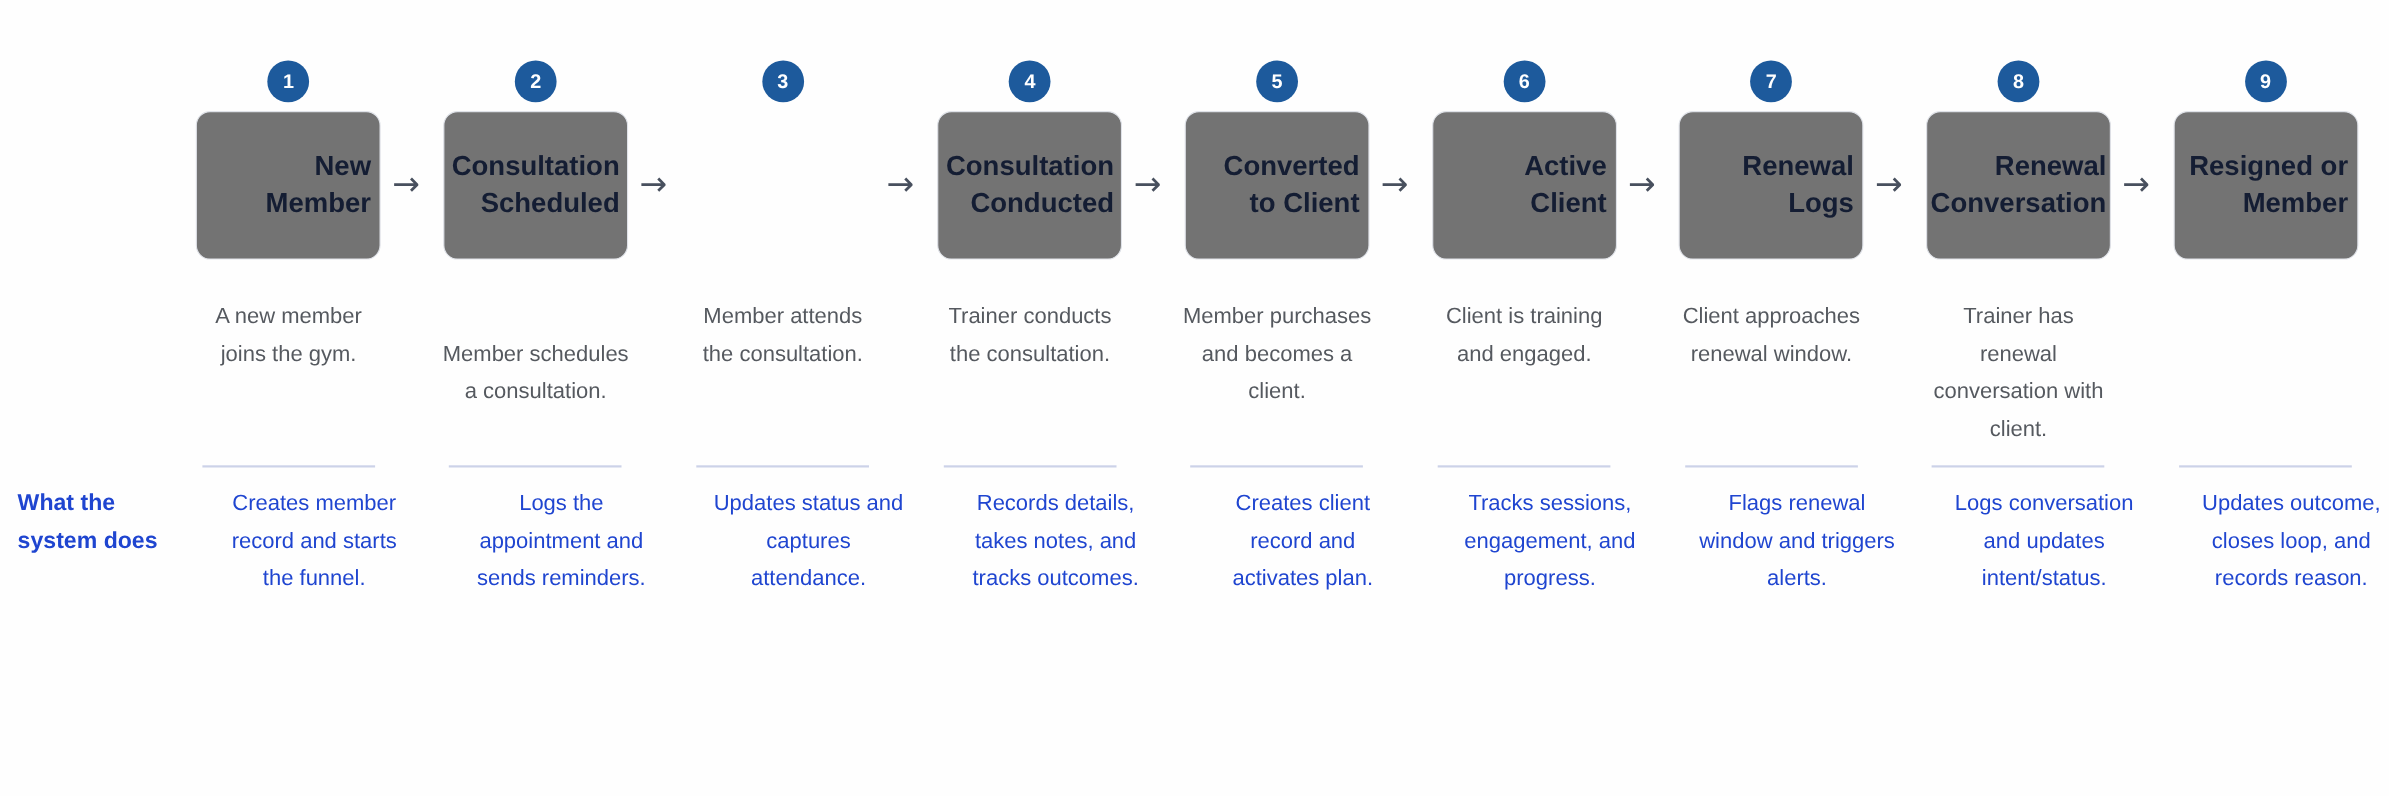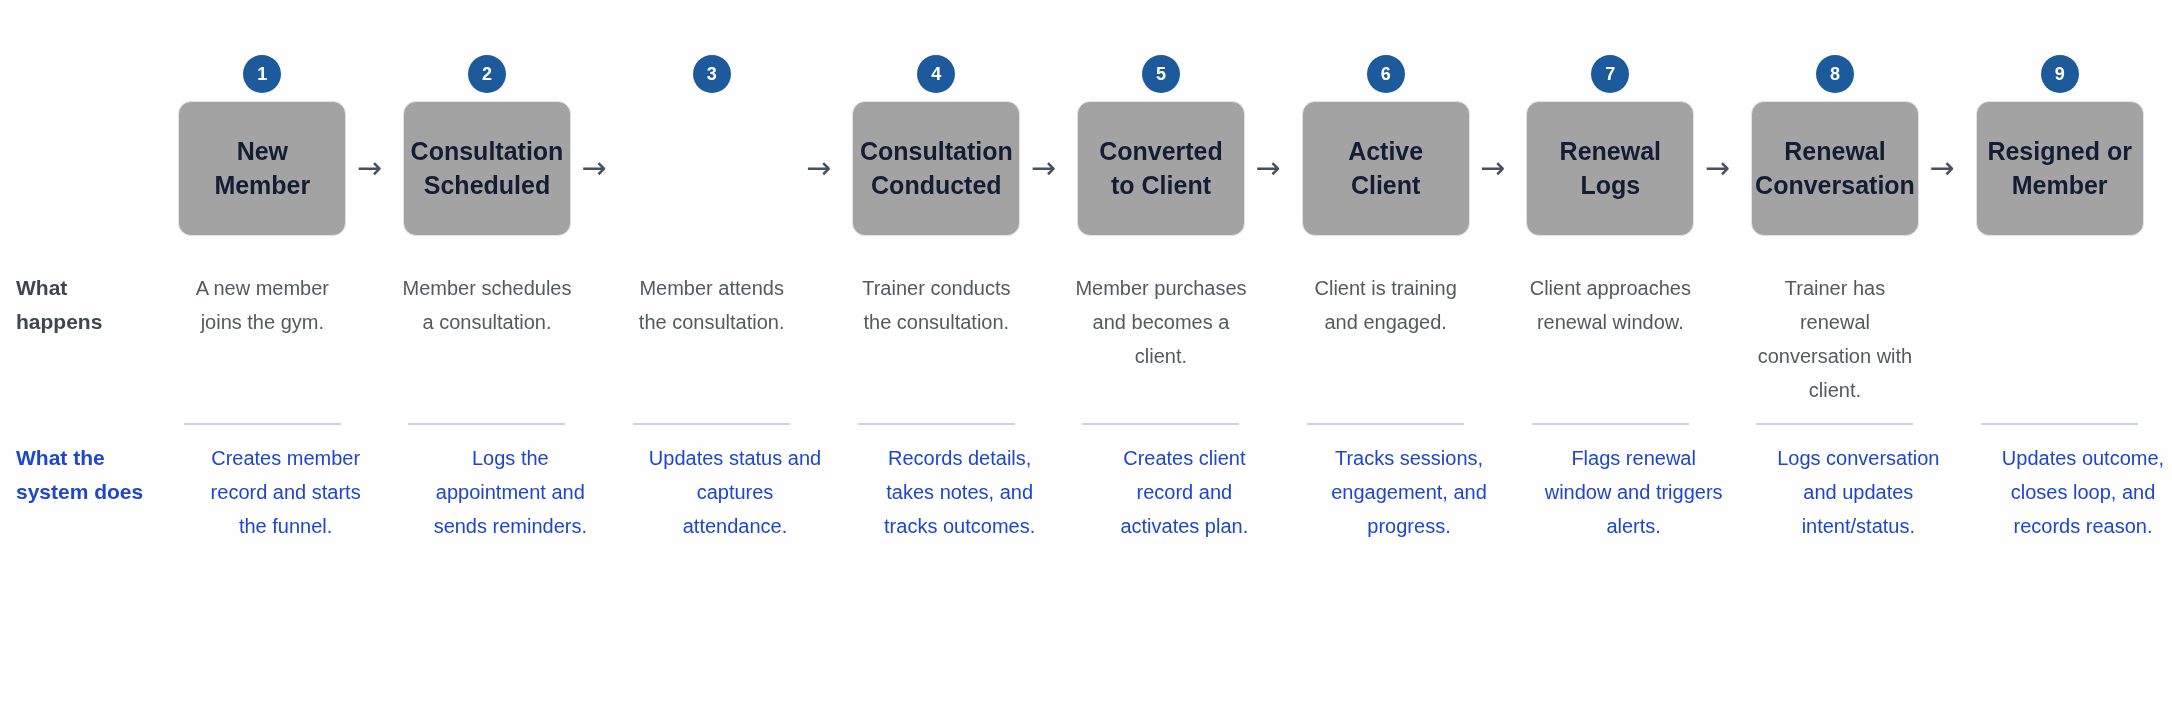--- a/index.html
+++ b/index.html
@@ -80,25 +80,25 @@
     position: relative;
     display: flex;
     align-items: center;
     justify-content: center;
   }
   .node-box {
     width: 168px;
     height: 135px;
     border: 1.6px solid #dfe2e8;
     border-radius: 13px;
-    background: #a3a3a3;
-    display: flex;
-    align-items: center;
-    justify-content: center;
-    text-align: center;
+    background: #737373;
+    display: flex;
+    align-items: center;
+    justify-content: center;
+    text-align: right;
     box-sizing: border-box;
   }
   .node-title {
     font-size: 25px;
     font-weight: bold;
     line-height: 1.38;
     color: #141d33;
     padding: 0 8px;
   }
   .arrow {
@@ -154,21 +154,20 @@
     line-height: 34px;
     color: #1f45d0;
   }
 </style>
 </head>
 <body>
 
 <div class="canvas">
   <div class="flow-grid">
 
-    <div class="row-label happens">What happens</div>
 
     <div class="row-label system" id="system-row-label">What the<br>system does</div>
 
   <div class="badge-cell" style="grid-column: 2;">
         <div class="badge">1</div>
       </div>
       <div class="node-cell" style="grid-column: 2;">
         <div class="node-box">
           <div class="node-title">New Member</div>
         </div>
@@ -184,21 +183,21 @@
       </div>
       <div class="badge-cell" style="grid-column: 3;">
         <div class="badge">2</div>
       </div>
       <div class="node-cell" style="grid-column: 3;">
         <span class="arrow">→</span>
         <div class="node-box">
           <div class="node-title">Consultation Scheduled</div>
         </div>
       </div>
-      <div class="desc-cell" style="grid-column: 3;">
+      <div class="desc-cell" style="grid-column: 3; align-items: center;">
         <div class="desc-text">Member schedules a consultation.</div>
       </div>
       <div class="divider-cell" style="grid-column: 3;">
         <div class="divider"></div>
       </div>
       <div class="sys-cell" style="grid-column: 3;">
         <div class="sys-text">Logs the appointment and sends reminders.</div>
       </div>
       <div class="badge-cell" style="grid-column: 4;">
         <div class="badge">3</div>

